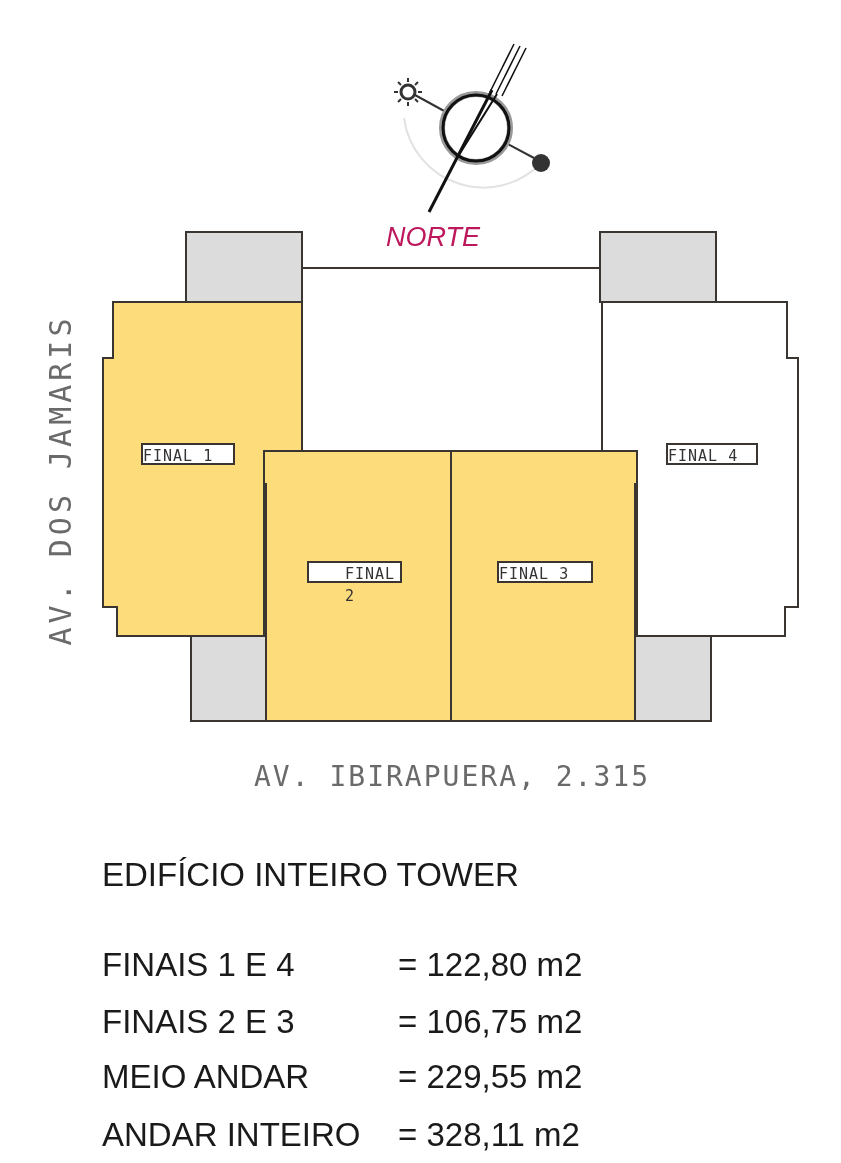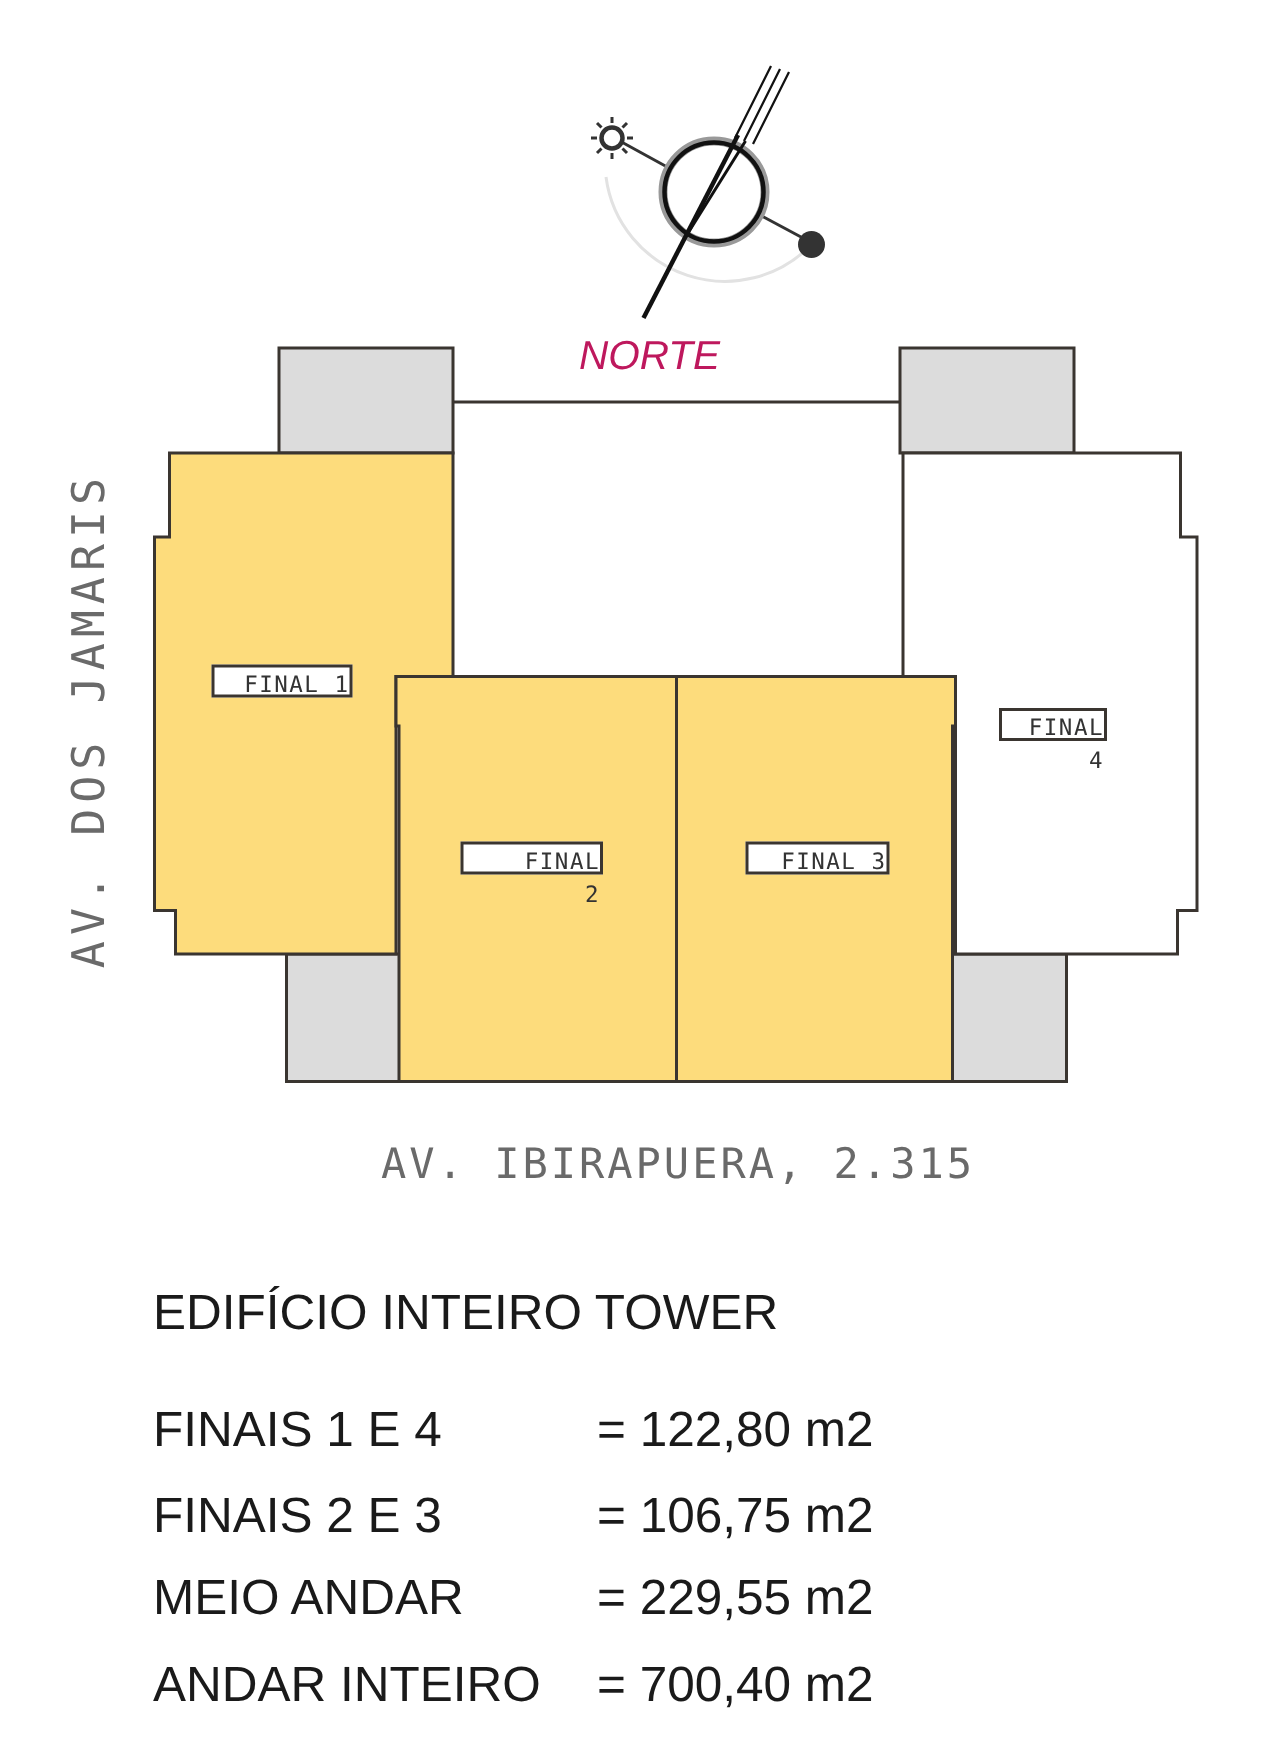--- a/index.html
+++ b/index.html
@@ -2,24 +2,24 @@
 <html><head>
 <meta charset="utf-8">
 <style>
   html, body { margin: 0; padding: 0; background: #ffffff; }
   body { width: 841px; height: 1163px; position: relative; overflow: hidden; font-family: "Liberation Sans", sans-serif; }
   #plan { position: absolute; left: 0; top: 0; width: 841px; height: 800px; }
   .mono { font-family: "DejaVu Sans Mono", "Liberation Mono", monospace; }
   .norte { position: absolute; left: 386px; top: 222px; font-size: 27px; font-style: italic; color: #be185d; letter-spacing: 0px; }
   .street-v { position: absolute; left: 60px; top: 480px; transform: translate(-50%, -50%) rotate(-90deg); white-space: nowrap; font-size: 30px; color: #6a6a6a; letter-spacing: 4px; }
   .street-h { position: absolute; left: 452px; top: 776px; transform: translate(-50%, -50%); white-space: nowrap; font-size: 28px; color: #6a6a6a; letter-spacing: 2px; }
-  .unit-label { position: absolute; height: 22px; line-height: 22px; border: 2px solid #3a3530; background: #fff; color: #333; font-size: 15px; text-align: right; letter-spacing: 1px; box-sizing: border-box; }
+  .unit-label { position: absolute; height: 22px; line-height: 22px; border: 2px solid #3a3530; background: #fff; color: #333; font-size: 15px; text-align: left; letter-spacing: 1px; box-sizing: border-box; }
   .info { position: absolute; left: 102px; color: #1a1a1a; }
   .info-title { top: 856px; font-size: 33px; }
-  .row { position: absolute; left: 102px; font-size: 33px; color: #1a1a1a; width: 520px; height: 44px; }
+  .row { position: absolute; left: 102px; font-size: 33px; color: #1a1a1a; width: 520px; height: 44px; margin-top: 12px; }
   .row .lbl { position: absolute; left: 0; top: 0; white-space: nowrap; }
   .row .val { position: absolute; left: 296px; top: 0; white-space: nowrap; }
 </style>
 </head>
 <body>
 
 <svg id="plan" viewBox="0 0 841 800" width="841" height="800">
 
   <g>
     <path d="M404,118 A80,80 0 0 0 541,163" fill="none" stroke="#e2e2e2" stroke-width="2"></path>
@@ -65,32 +65,32 @@
 </svg>
 
 <div class="norte">NORTE</div>
 
 <div class="street-v mono">AV. DOS JAMARIS</div>
 <div class="street-h mono">AV. IBIRAPUERA, 2.315</div>
 
 <div class="unit-label mono" style="left:141px; top:443px; width:94px;">FINAL 1</div>
 <div class="unit-label mono" style="left:307px; top:561px; width:95px;padding-left:36px;">FINAL 2</div>
 <div class="unit-label mono" style="left:497px; top:561px; width:96px;">FINAL 3</div>
-<div class="unit-label mono" style="left:666px; top:443px; width:72px;margin-top:29px;">FINAL 4</div>
+<div class="unit-label mono" style="left:666px; top:443px; width:92px;">FINAL 4</div>
 
 <div class="info info-title">EDIFÍCIO INTEIRO TOWER</div>
 
 <div class="row" style="top:934px;">
   <span class="lbl">FINAIS 1 E 4</span>
   <span class="val">= 122,80 m2</span>
 </div>
 <div class="row" style="top:991px;">
   <span class="lbl">FINAIS 2 E 3</span>
   <span class="val">= 106,75 m2</span>
 </div>
 <div class="row" style="top:1046px;">
   <span class="lbl">MEIO ANDAR</span>
   <span class="val">= 229,55 m2</span>
 </div>
 <div class="row" style="top:1104px;text-align:center;">
   <span class="lbl">ANDAR INTEIRO</span>
-  <span class="val">= 700,40 m2</span>
+  <span class="val">= 328,11 m2</span>
 </div>
 
 </body></html>

